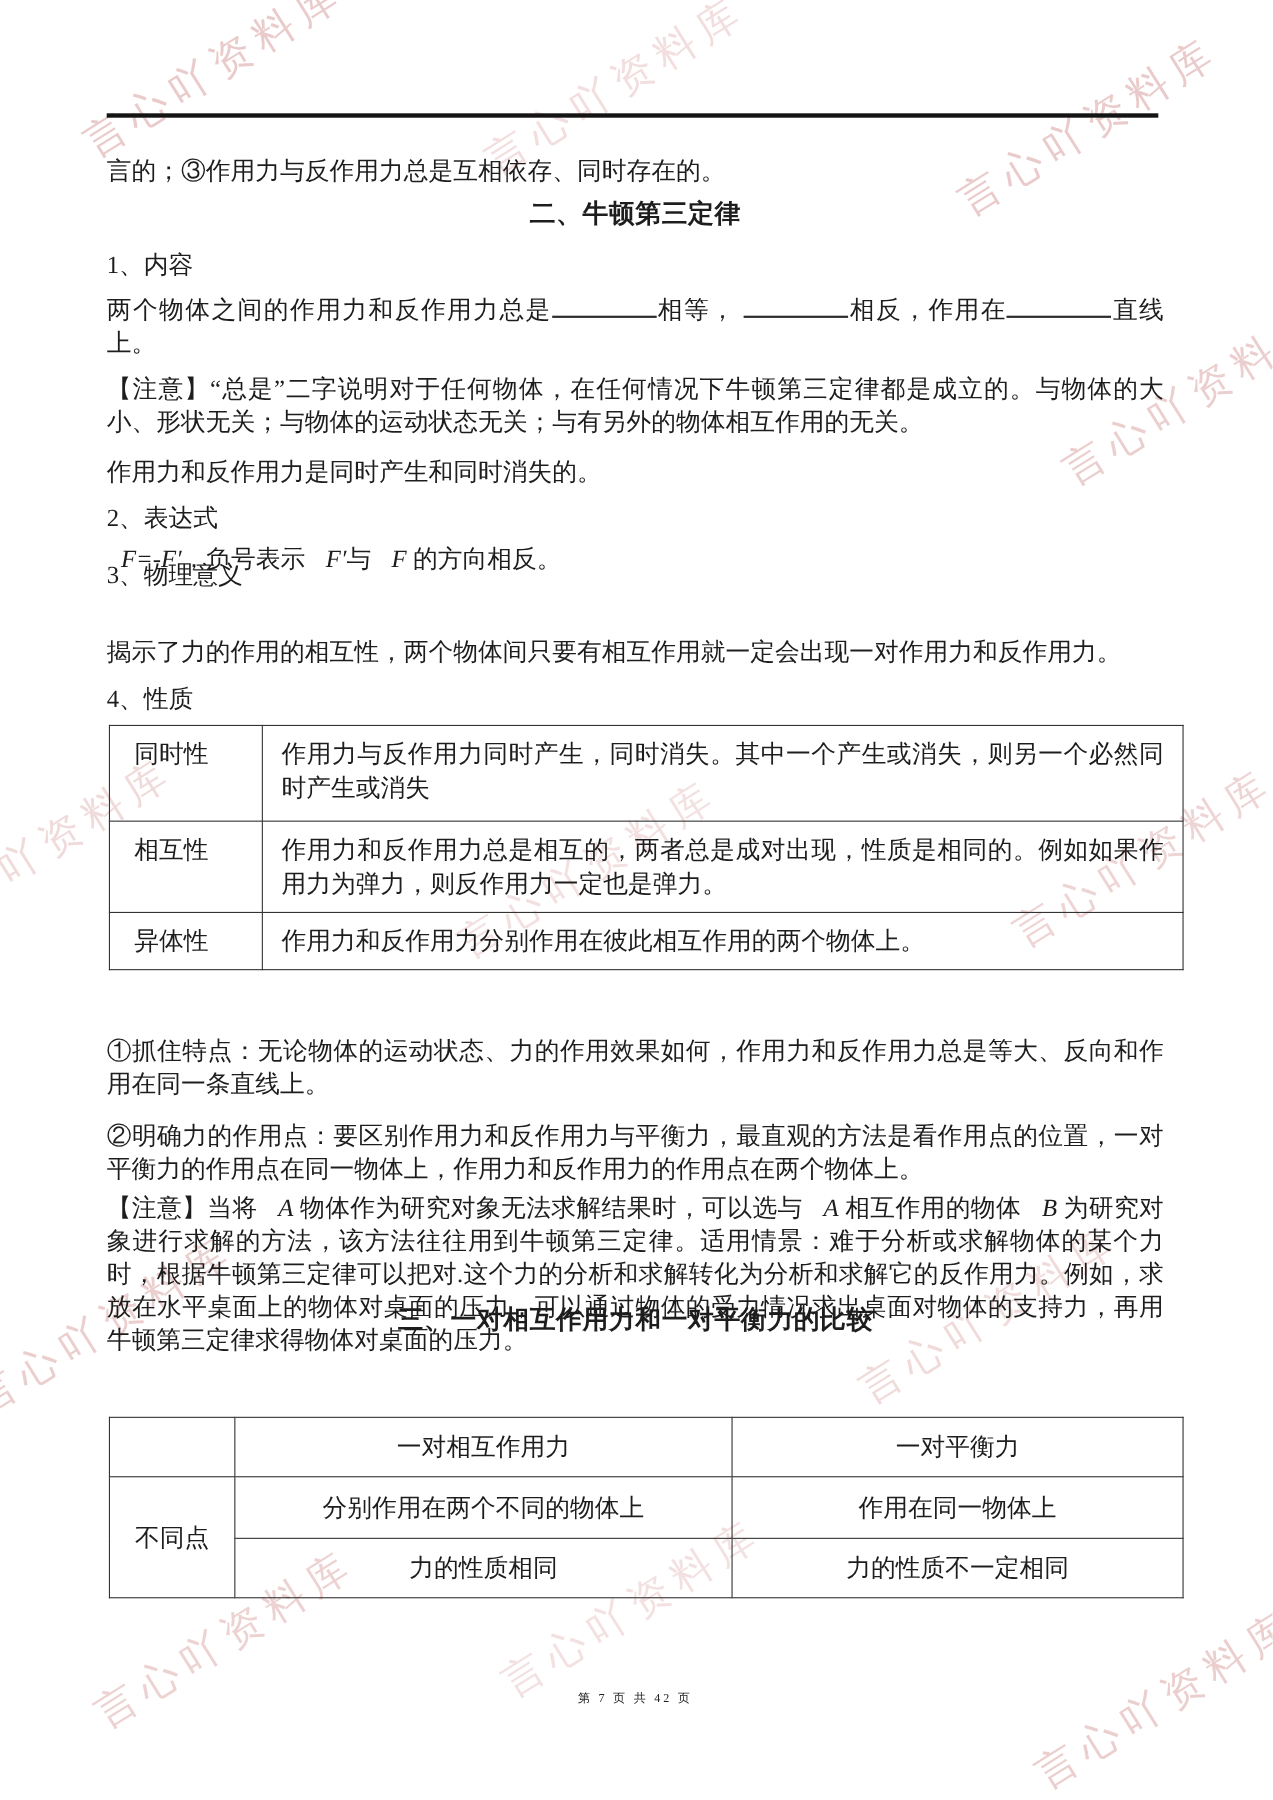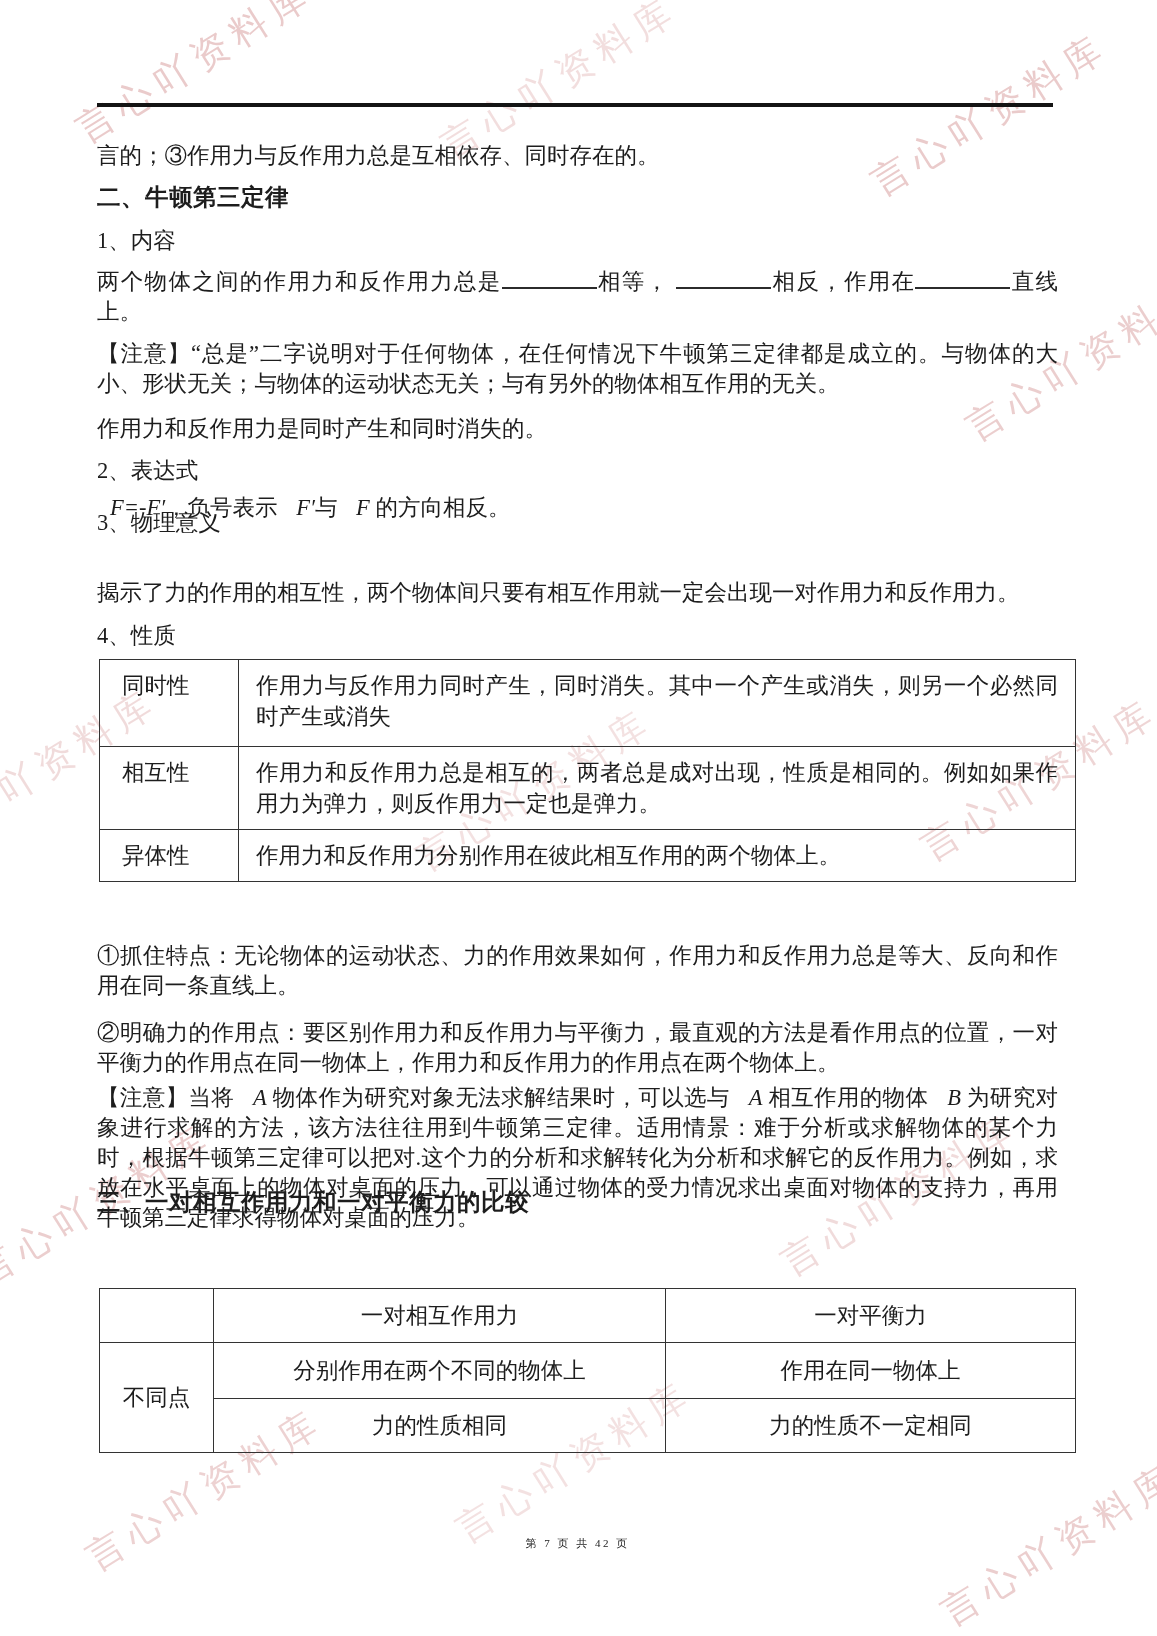--- a/index.html
+++ b/index.html
@@ -15,22 +15,22 @@
     transform:translate(-50%,-50%) rotate(-32deg);
   }
   
   .content{position:absolute;left:97px;top:0;width:961px;height:100%;}
   .rule{position:absolute;left:0;top:103px;width:956px;height:4px;background:#141414;}
   .blk{
     position:absolute;left:0;width:961px;
     font-size:22.5px;line-height:30px;text-align:justify;
   }
   .title{
-    font-family:Liberation Serif, serif;
-    font-weight:700;font-size:23.5px;text-align:left;letter-spacing:0.5px;
+    font-family:Liberation Mono, monospace;
+    font-weight:700;font-size:23.5px;text-align:center;letter-spacing:0.5px;
   }
   .it{font-family:"Liberation Serif","DejaVu Serif",serif;font-style:italic;margin-left:13px;}
   .blank{
     display:inline-block;width:95px;height:0.95em;
     border-bottom:2px solid #2b2b2b;
   }
   table{border-collapse:collapse;table-layout:fixed;}
   .doc-table{position:absolute;left:2px;width:977px;}
   .doc-table td{
     border:1.6px solid #333333;font-size:22.5px;line-height:31px;

